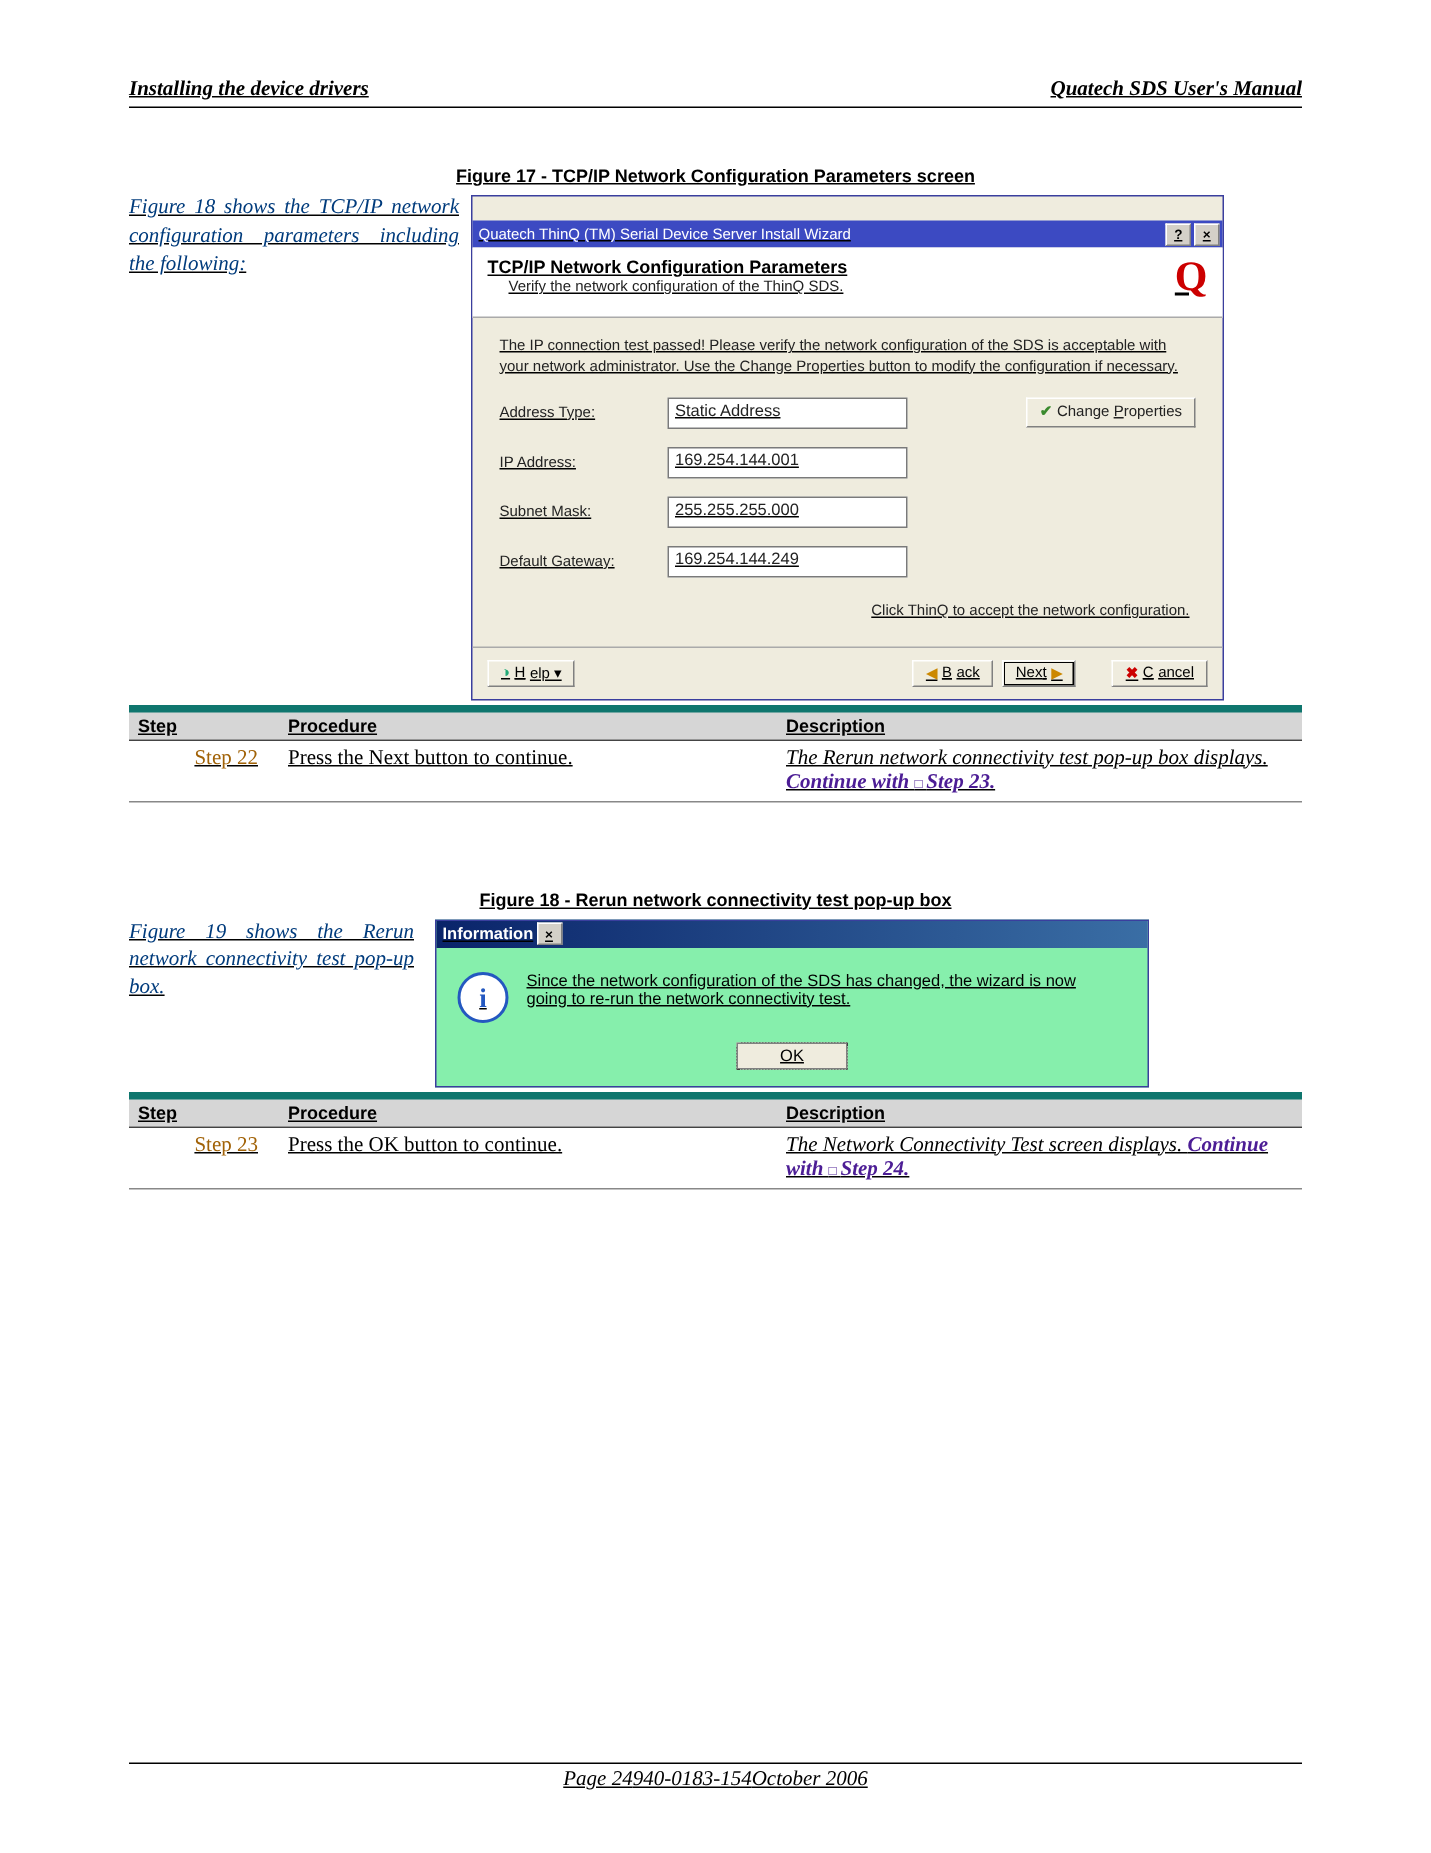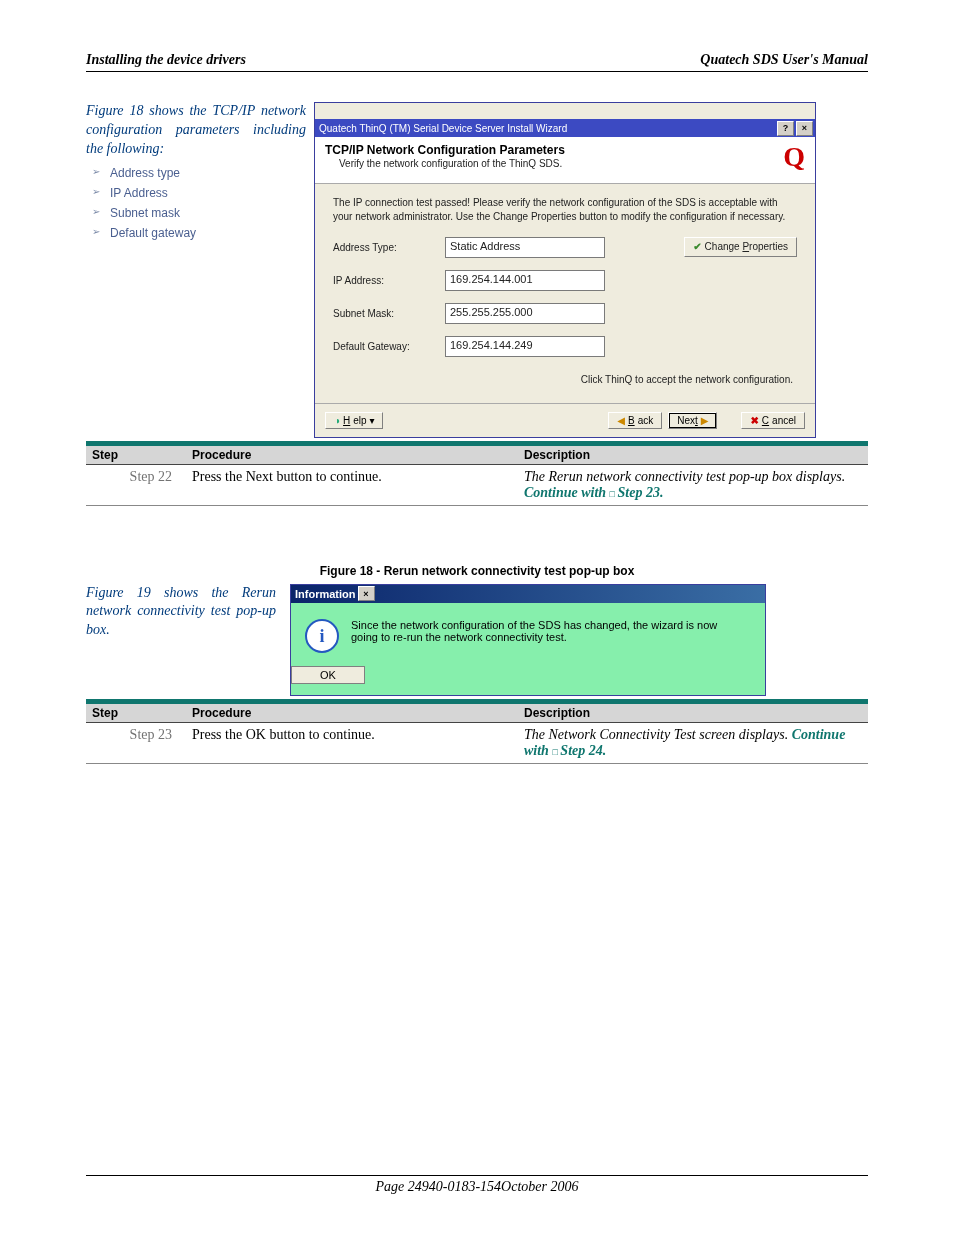--- a/index.html
+++ b/index.html
@@ -10,20 +10,21 @@
     font-size: 14px;
   }
   .page {
     width: 954px;
     height: 1235px;
     box-sizing: border-box;
     padding: 52px 86px 40px 86px;
     position: relative;
     display: flex;
     flex-direction: column;
+    text-decoration: underline;
   }
   .page-header {
     display: flex;
     justify-content: space-between;
     font-style: italic;
     font-weight: bold;
     font-size: 14px;
     border-bottom: 1px solid #000;
     padding-bottom: 3px;
     margin-bottom: 30px;
@@ -200,24 +201,24 @@
     border-bottom: 1px solid #444;
     padding: 2px 6px;
   }
   .proc-table td {
     padding: 4px 6px;
     vertical-align: top;
     border-bottom: 1px solid #888;
   }
   .proc-table tbody tr:last-child td { border-bottom: 1px solid #888; }
   .step-col { width: 80px; text-align: right; padding-right: 14px !important; }
-  .step-link { color: #737373; }
+  .step-link { color: #a16207; }
   .proc-col { width: 320px; }
   .desc-ital { font-style: italic; }
-  .red-link { color: #0f766e; font-weight: bold; font-style: italic; }
+  .red-link { color: #4c1d95; font-weight: bold; font-style: italic; }
   .bullet-square { font-family: Arial; font-size: 9px; }
   
   .info-box {
     font-family: Tahoma, Arial, sans-serif;
     font-size: 11px;
     width: 474px;
     border: 1px solid #3a3e9e;
     background: #86efac;
     margin-left: 6px;
   }
@@ -246,21 +247,21 @@
     color: #2458c0;
     font-family: Georgia, serif;
     font-weight: bold;
     font-size: 18px;
     display: flex;
     align-items: center;
     justify-content: center;
     line-height: 1;
     flex: 0 0 auto;
   }
-  .info-btn-row { text-align: left; padding-bottom: 14px; }
+  .info-btn-row { text-align: center; padding-bottom: 14px; }
   .info-btn {
     border: 1px dotted #000;
     outline: 1px solid #808080;
     outline-offset: -1px;
     background: #efecde;
     padding: 2px 28px;
     font-size: 11px;
   }
   .page-footer {
     margin-top: auto;
@@ -276,30 +277,25 @@
 </head>
 <body>
 
 <div class="page">
 
   <div class="page-header">
     <span>Installing the device drivers</span>
     <span>Quatech SDS User's Manual</span>
   </div>
 
+  <div class="figure-caption">Figure 17 - TCP/IP Network Configuration Parameters screen</div>
 
   <div class="row">
     <div class="sidebar-text">
       <span>Figure 18 shows the TCP/IP network configuration parameters including the following:</span>
-      <ul class="bullet-list">
-        <li>Address type</li>
-        <li>IP Address</li>
-        <li>Subnet mask</li>
-        <li>Default gateway</li>
-      </ul>
     </div>
 
     <div class="wizard">
       <div class="wizard-titlebar">
         <span>Quatech ThinQ (TM) Serial Device Server Install Wizard</span>
         <span class="spacer"></span>
         <span class="win-sys-btn">?</span>
         <span class="win-sys-btn">×</span>
       </div>
       <div class="wizard-head">

